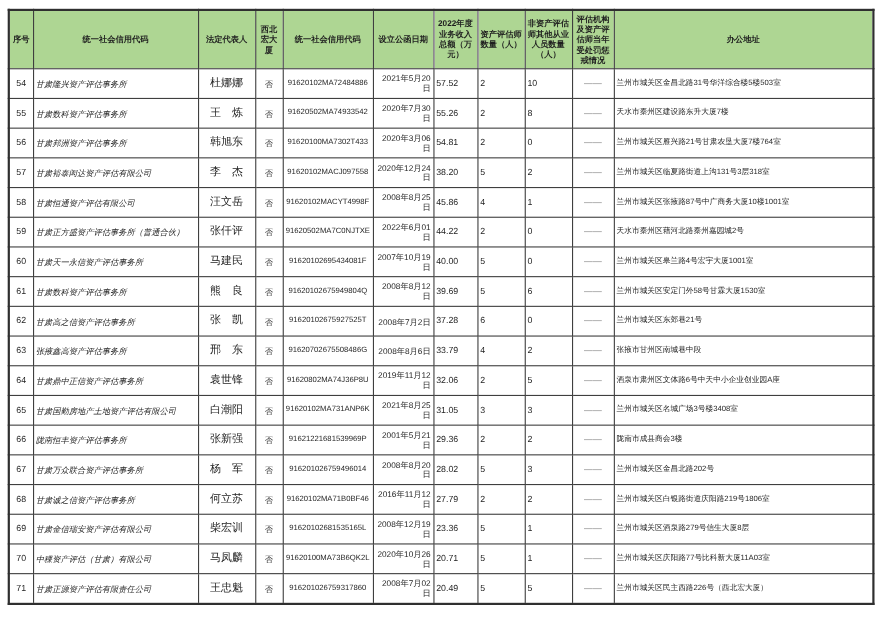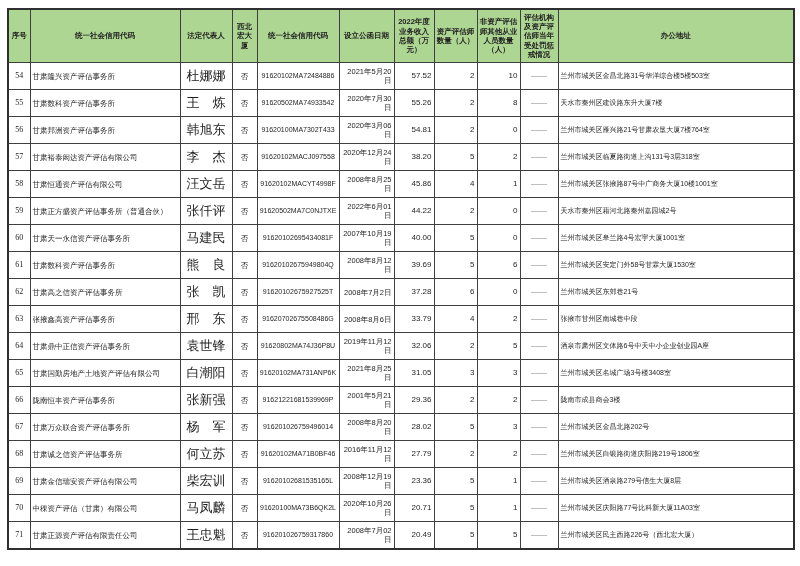--- a/index.html
+++ b/index.html
@@ -2,27 +2,27 @@
 <html><head>
 <meta charset="utf-8">
 <style>
   html,body{margin:0;padding:0;background:#ffffff;}
   body{width:800px;height:566px;position:relative;font-family:"Liberation Sans",sans-serif;color:#1f1f1f;}
   .sheet{position:absolute;left:7px;top:8px;}
   table{border-collapse:collapse;table-layout:fixed;width:786px;border:2px solid #2f2f2f;}
   th,td{border:1px solid #3f3f3f;padding:0 2px;overflow:hidden;vertical-align:middle;}
   th{background:#aed693;font-size:7.5px;font-weight:bold;height:52px;line-height:1.25;text-align:center;word-break:break-all;}
   td{height:26px;line-height:1.2;background:#ffffff;word-break:break-all;}
-  .c-no{font-size:8px;text-align:center;font-family:Liberation Serif, serif;}
-  .c-name{font-size:7.5px;text-align:left;}
-  .c-rep{font-size:13px;text-align:center;}
+  .c-no{font-size:8px;text-align:center;}
+  .c-name{font-size:7.5px;text-align:left;font-style:italic;}
+  .c-rep{font-size:10px;text-align:center;}
   .c-sec{font-size:7.5px;text-align:center;}
   .c-code{font-size:7px;text-align:center;letter-spacing:0;}
   .c-date{font-size:7.5px;text-align:right;}
-  .c-num{font-size:8px;text-align:right;}
+  .c-num{font-size:8px;text-align:left;}
   .c-pen{font-size:8px;text-align:center;color:#808080;}
   .c-addr{font-size:7px;text-align:left;}
 </style>
 </head>
 <body>
 
 <div class="sheet">
   <table>
     <colgroup>
       <col style="width:22px">

